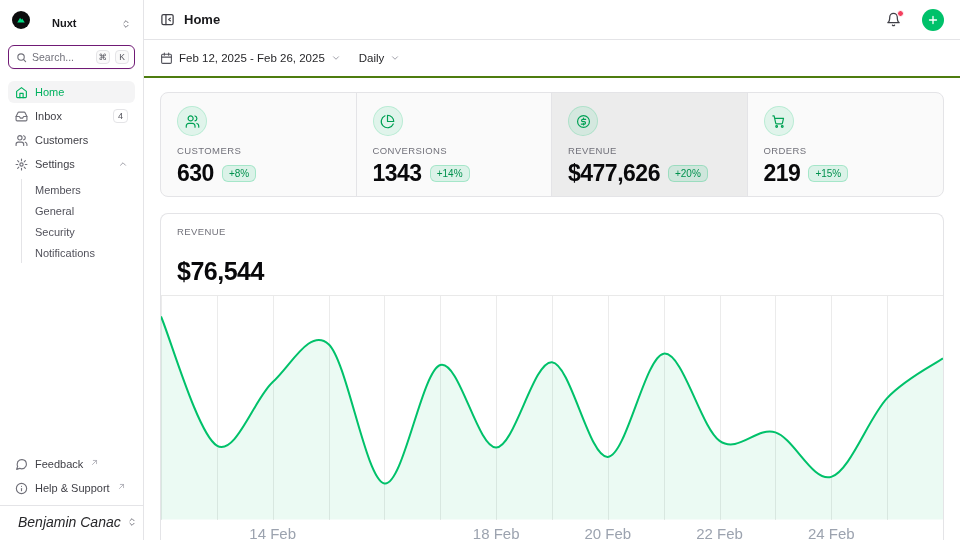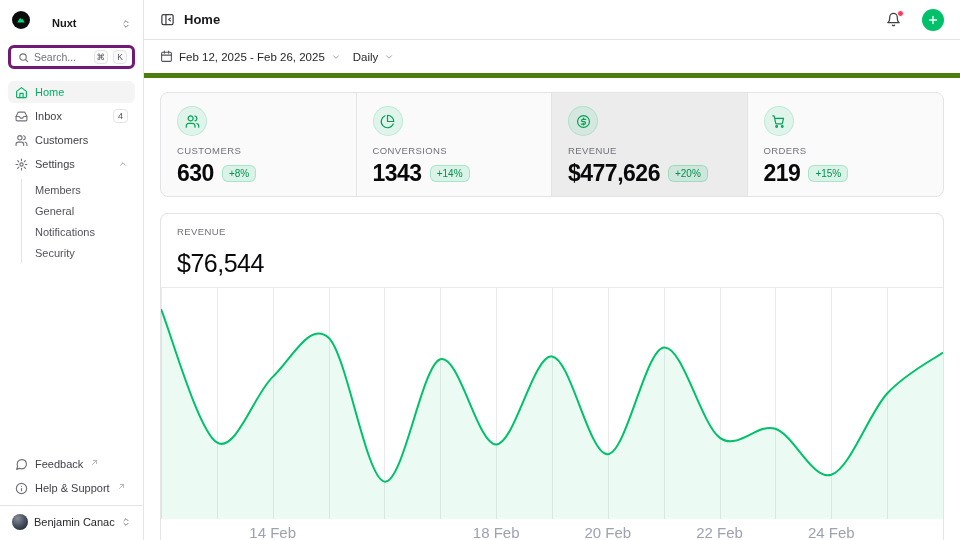--- a/index.html
+++ b/index.html
@@ -21,21 +21,21 @@
     padding: 8px;
     background: #fff;
   }
   .ws-row { display: flex; align-items: flex-end; gap: 22px; padding: 3px 4px; border-radius: 6px; cursor: pointer; }
   .ws-logo { width: 18px; height: 18px; border-radius: 50%; background: #0c0c0d; display: flex; align-items: center; justify-content: center; }
   .ws-name { font-size: 11px; font-weight: 700; color: #18181b; flex: 1; }
   .updown { color: #71717a; }
 
   .search-btn {
     margin-top: 13px; height: 24px;
-    border: 3px solid #701a75; border-radius: 6px;
+    border: 1px solid #701a75; border-radius: 6px;
     background: #fff; box-shadow: 0 1px 1px rgba(0,0,0,.03);
     display: flex; align-items: center; gap: 5px; padding: 0 5px 0 7px;
     cursor: pointer;
   }
   .search-btn .ph { font-size: 10.5px; color: #71717a; flex: 1; text-align: left; }
   .kbd {
     font-size: 8.5px; color: #52525b; background: #fafafa;
     border: 1px solid #e4e4e7; border-radius: 4px;
     min-width: 14px; height: 14px; line-height: 12px; text-align: center; padding: 0 2px;
   }
@@ -59,40 +59,40 @@
   .subnav { margin: 2px 0 2px 13px; border-left: 1px solid #e4e4e7; padding-left: 9px; display: flex; flex-direction: column; }
   .subnav-item { height: 21px; display: flex; align-items: center; font-size: 11px; color: #52525b; border-radius: 6px; padding: 0 4px; cursor: pointer; }
 
   .sb-spacer { flex: 1; }
   .sb-footer { display: flex; flex-direction: column; gap: 2px; padding-bottom: 6px; }
   .ext { color: #a1a1aa; margin-left: 1px; margin-top: -4px; }
   .sb-divider { border-top: 1px solid #e4e4e7; margin: 0 -8px; }
   .user-row { display: flex; align-items: center; gap: 6px; padding: 8px 4px 2px 4px; cursor: pointer; }
   .avatar { width: 16px; height: 16px; border-radius: 50%;
     background: radial-gradient(circle at 35% 28%, #8a8f98 0%, #4b5563 45%, #111827 100%); }
-  .user-name { font-size: 11px; font-weight: 500; color: #27272a; flex: 1; white-space: nowrap; }
+  .user-name { font-size: 14px; font-weight: 500; color: #27272a; flex: 1; white-space: nowrap; font-style: italic; }
 
   
   .main { flex: 1; display: flex; flex-direction: column; min-width: 0; }
   .topbar {
     height: 40px; min-height: 40px; border-bottom: 1px solid #e4e4e7;
     display: flex; align-items: center; padding: 0 16px; gap: 9px;
   }
   .collapse-btn { display: flex; color: #3f3f46; cursor: pointer; background: none; border: none; padding: 0; }
   .page-title { font-size: 13px; font-weight: 700; color: #18181b; flex: 1; }
   .bell-btn { position: relative; display: flex; color: #3f3f46; cursor: pointer; background: none; border: none; padding: 2px; margin-right: 10px; }
   .bell-dot { position: absolute; top: 0px; right: -1px; width: 7px; height: 7px; border-radius: 50%; background: #f43f5e; border: 1.5px solid #fff; }
   .plus-btn {
     width: 22px; height: 22px; border-radius: 50%; border: none; cursor: pointer;
     background: #00c16a; color: #fff; display: flex; align-items: center; justify-content: center;
   }
 
   .toolbar {
-    height: 38px; min-height: 38px; border-bottom: 5px solid #4d7c0f;
-    display: flex; align-items: center; padding: 0 16px; gap: 12px;
+    height: 38px; min-height: 38px; border-bottom: 2px solid #4d7c0f;
+    display: flex; align-items: center; padding: 0 16px; gap: 18px;
   }
   .tool-btn { display: flex; align-items: center; gap: 6px; background: none; border: none; cursor: pointer; padding: 0; }
   .tool-btn .t-label { font-size: 11.5px; font-weight: 500; color: #27272a; }
   .tool-btn .t-ic { color: #52525b; display: flex; }
   .chev { color: #a1a1aa; display: flex; }
 
   .content { flex: 1; padding: 14px 16px 0 16px; display: flex; flex-direction: column; gap: 16px; min-height: 0; }
 
   
   .stats {
@@ -119,21 +119,21 @@
   }
 
   
   .chart-card {
     flex: 1; min-height: 0;
     border: 1px solid #e4e4e7; border-radius: 8px 8px 0 0; border-bottom: none;
     display: flex; flex-direction: column; background: #fff; overflow: hidden;
   }
   .chart-head { padding: 12px 16px 9px 16px; }
   .chart-label { font-size: 9.5px; letter-spacing: .4px; color: #71717a; font-weight: 500; }
-  .chart-total { margin-top: 12px; font-size: 25px; font-weight: 400; color: #09090b; letter-spacing: -0.5px; }
+  .chart-total { margin-top: 20px; font-size: 25px; font-weight: 700; color: #09090b; letter-spacing: -0.5px; }
   .plot { position: relative; height: 241px; border-top: 1px solid #e9e9e9; overflow: hidden; }
   .gridline { position: absolute; top: 0; bottom: 0; width: 1px; background: #ebebeb; }
   .plot svg { position: absolute; inset: 0; width: 100%; height: 100%; }
   .x-axis { position: relative; height: 22px; }
   .tick { position: absolute; top: 5px; transform: translateX(-50%); font-size: 15px; color: #9ca3af; white-space: nowrap; }
 </style>
 </head>
 <body>
 
 <aside class="sidebar">
@@ -216,24 +216,24 @@
     </div>
 
     <div class="subnav">
       <div class="subnav-item">
           <span>Members</span>
         </div>
       <div class="subnav-item">
           <span>General</span>
         </div>
       <div class="subnav-item">
+          <span>Security</span>
+        </div>
+      <div class="subnav-item">
           <span>Notifications</span>
-        </div>
-      <div class="subnav-item">
-          <span>Security</span>
         </div>
     </div>
   </nav>
 
   <div class="sb-spacer"></div>
 
   <div class="sb-footer">
     <div class="nav-item">
       <span class="nav-ic">
         <svg width="13" height="13" viewBox="0 0 24 24" fill="none" stroke="currentColor" stroke-width="2.1" stroke-linecap="round" stroke-linejoin="round">

